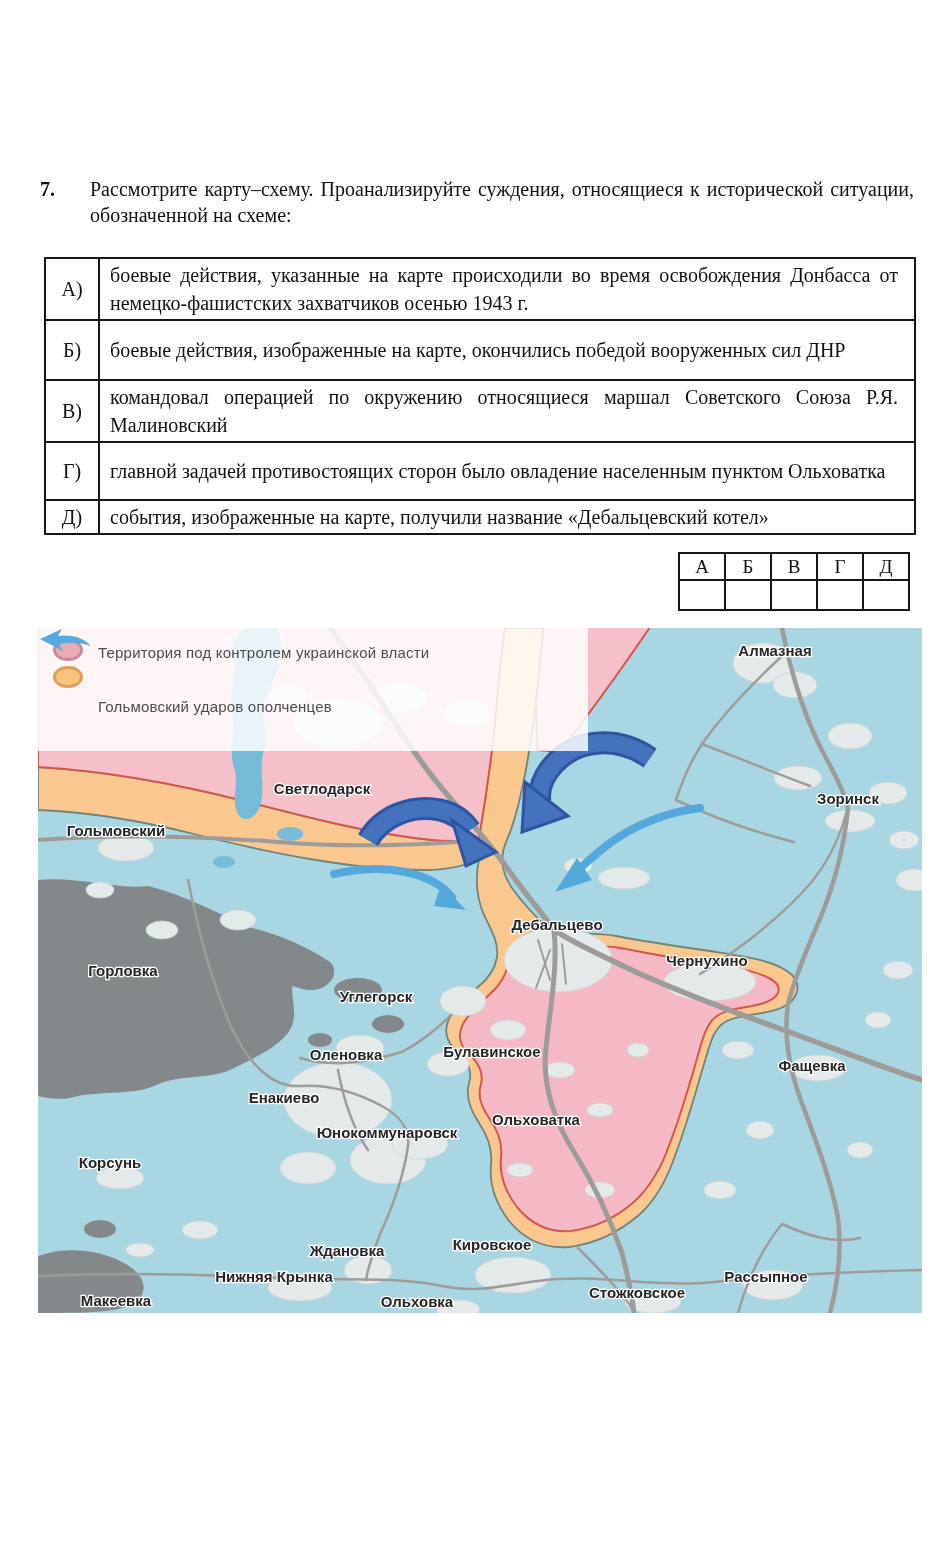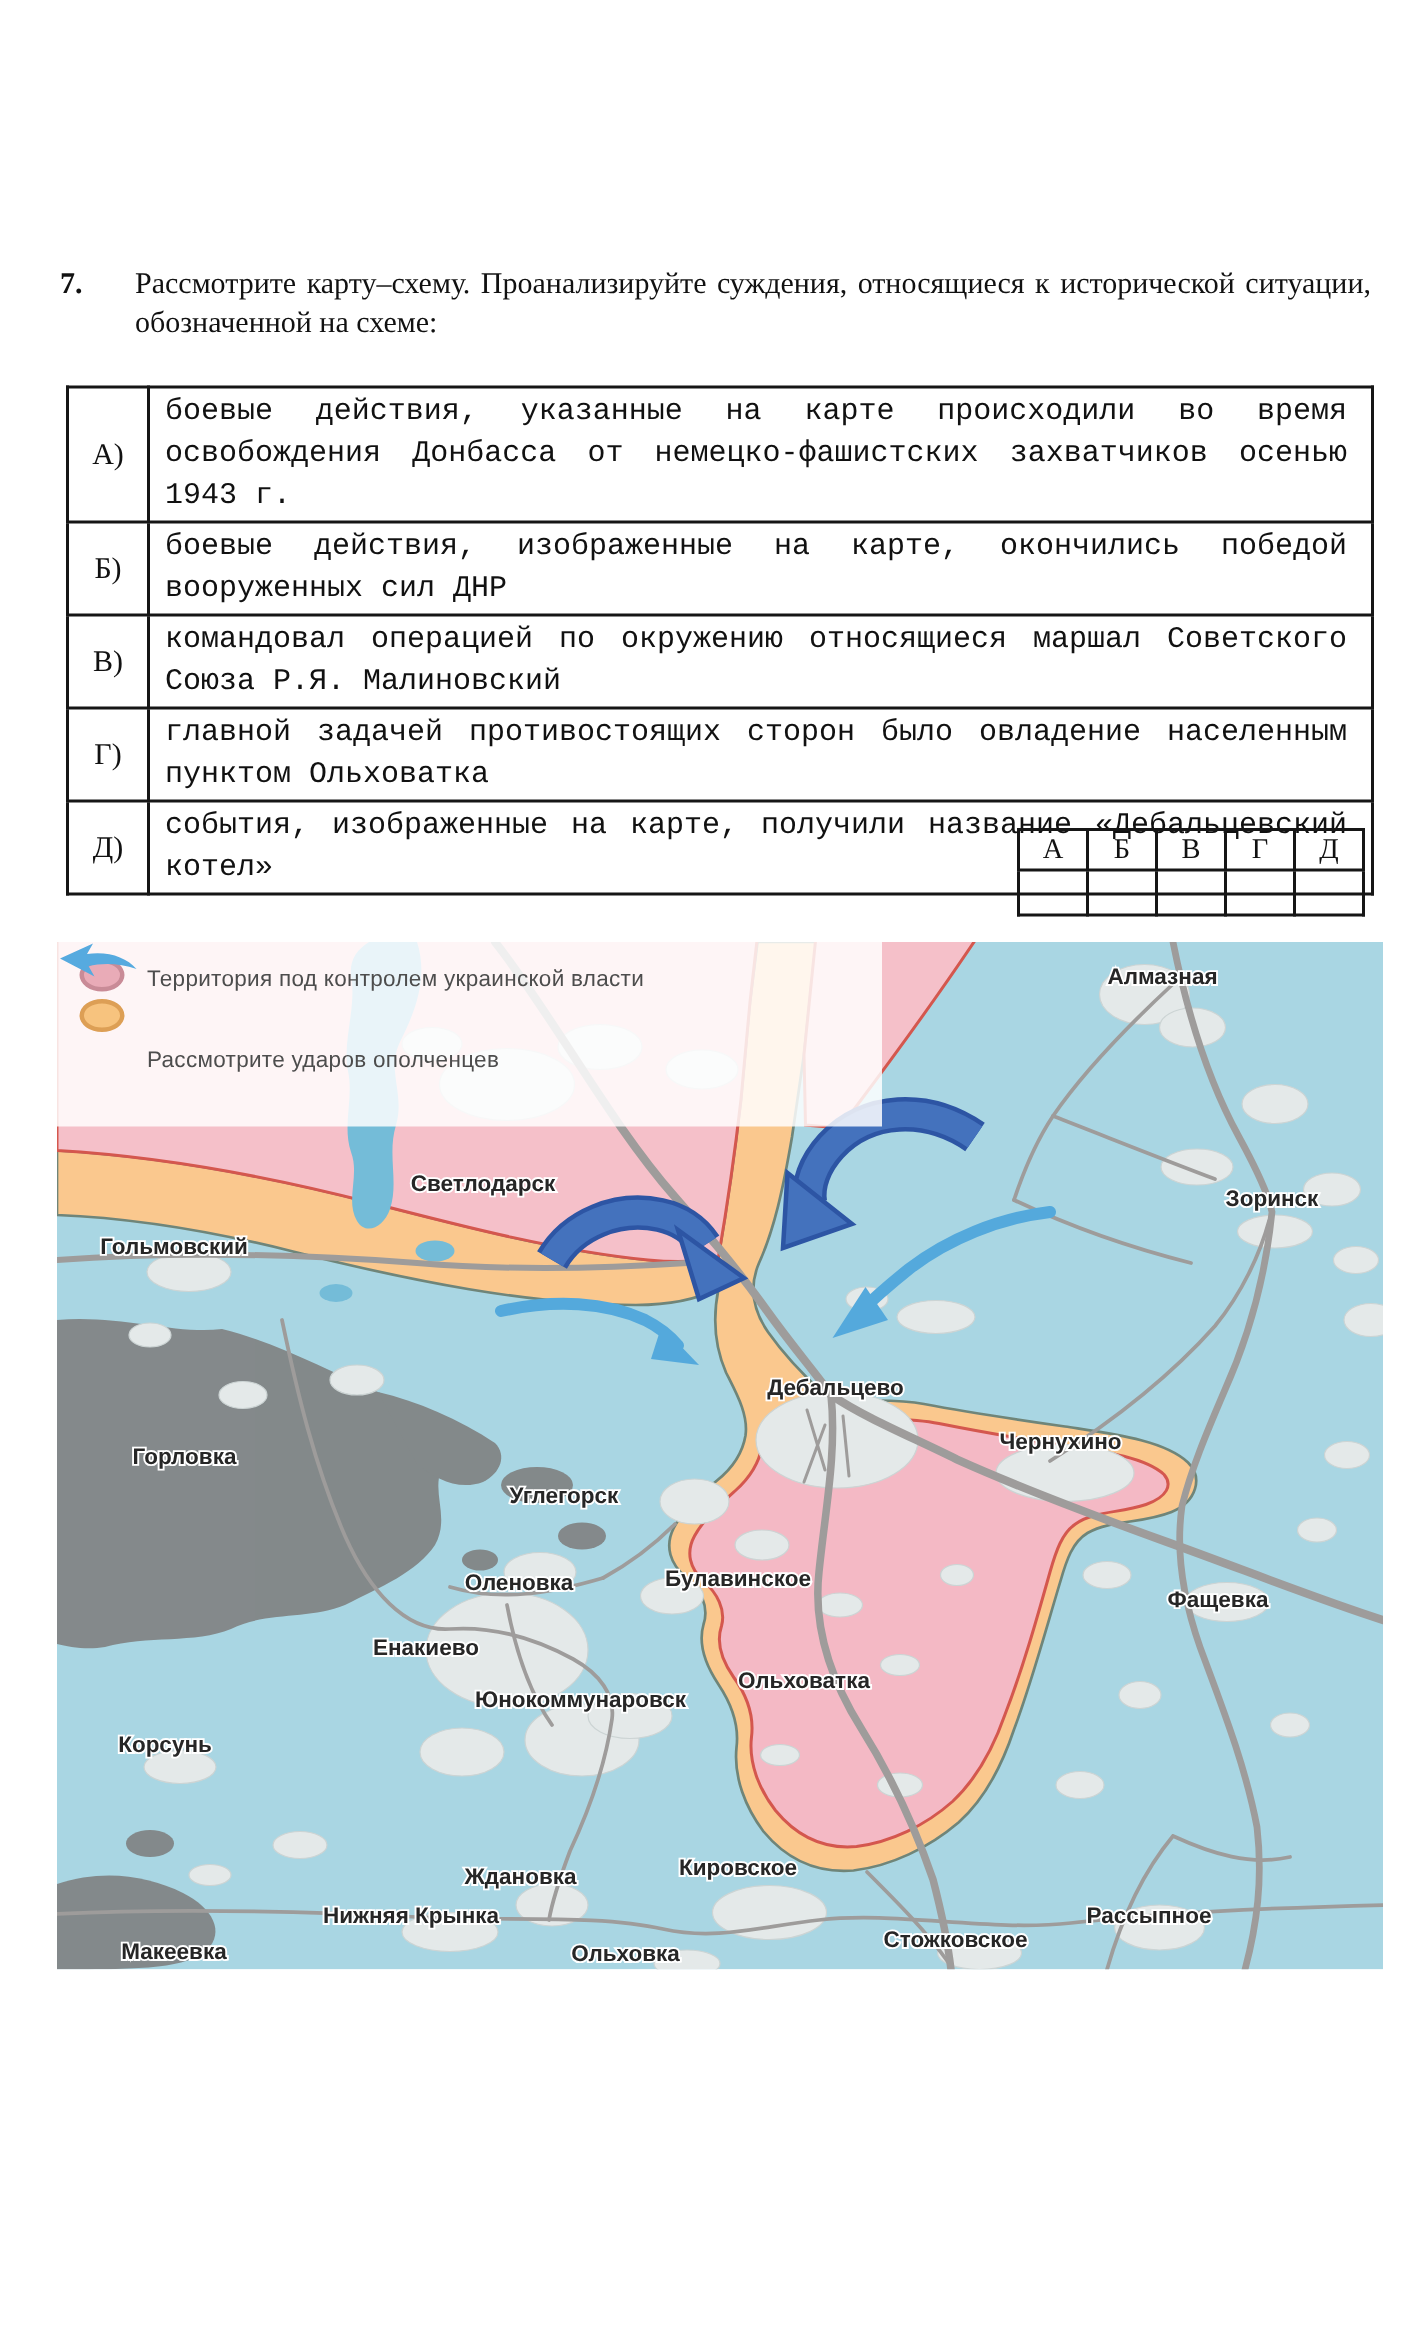--- a/index.html
+++ b/index.html
@@ -10,21 +10,21 @@
   
   .question{position:absolute;top:176px;left:40px;width:874px;display:flex;
     font-size:20px;line-height:1.32;}
   .qnum{width:50px;font-weight:bold;flex:0 0 50px;}
   .qtext{flex:1;text-align:justify;}
   
   table.statements{position:absolute;top:257px;left:44px;width:872px;
     border-collapse:collapse;table-layout:fixed;font-size:20px;}
   table.statements td{border:2px solid #161616;vertical-align:middle;}
   td.letter{width:50px;text-align:center;}
-  td.stext{padding:2px 16px 2px 10px;text-align:justify;line-height:1.4;font-family:Liberation Mono, monospace;}
+  td.stext{padding:2px 16px 2px 10px;text-align:justify;line-height:1.4;}
   table.statements tr:nth-child(-n+3){height:60px;}
   table.statements tr:nth-child(4){height:58px;}
   table.statements tr:nth-child(5){height:30px;}
   
   table.answers{position:absolute;top:552px;left:678px;border-collapse:collapse;
     font-size:19px;}
   table.answers td{border:2px solid #161616;width:42px;text-align:center;}
   table.answers tr:nth-child(1) td{height:23px;}
   table.answers tr:nth-child(2) td{height:26px;}
   
@@ -320,16 +320,16 @@
         <span class="legend-icon">
           <span class="swatch" style="background: rgb(247, 195, 126); border-color: rgb(221, 159, 85);"></span>
         </span>
       </div>
       <div class="legend-row">
         <span class="legend-icon">
           <svg width="54" height="24" viewBox="0 0 54 24">
             <path d="M 2,11 L 24,1 L 20,8 C 34,6 46,10 53,18 C 42,14 30,14 21,16 L 25,23 Z" fill="#56aadf"></path>
           </svg>
         </span>
-        <span class="legend-label">Рассмотрите ударов ополченцев</span>
+        <span class="legend-label">Гольмовский ударов ополченцев</span>
       </div>
     </div>
 </div>
 
 </body></html>

